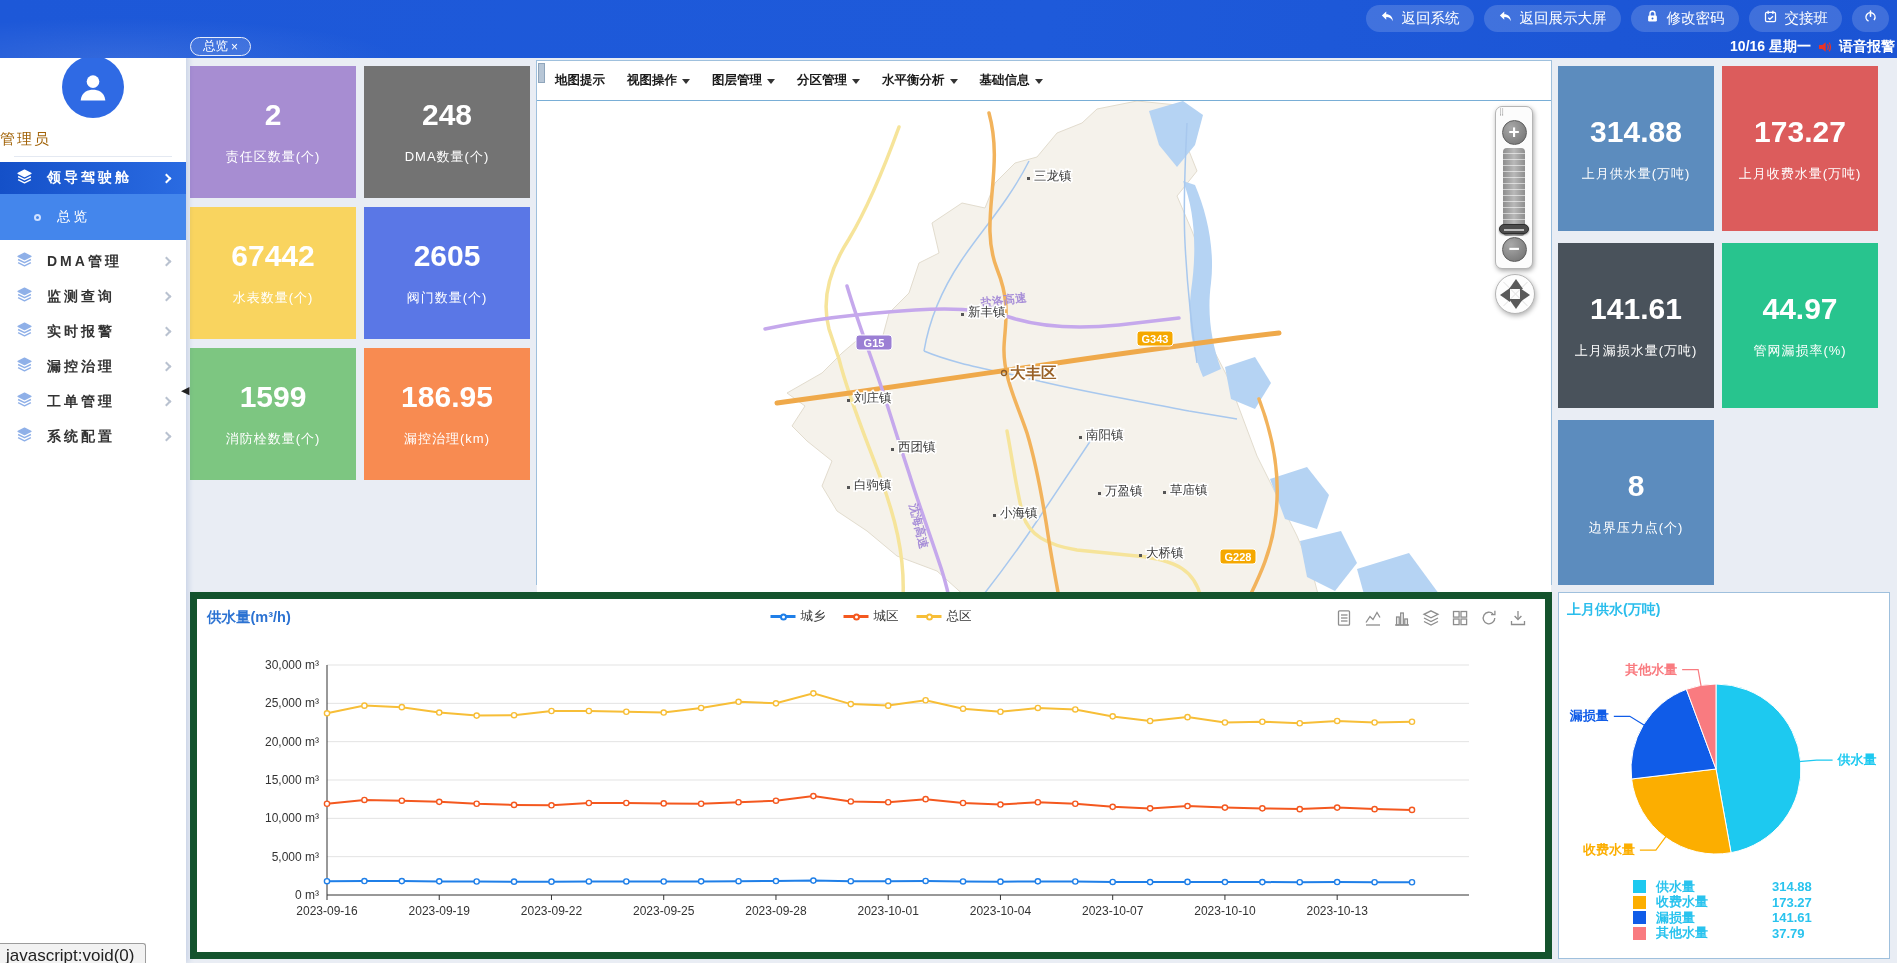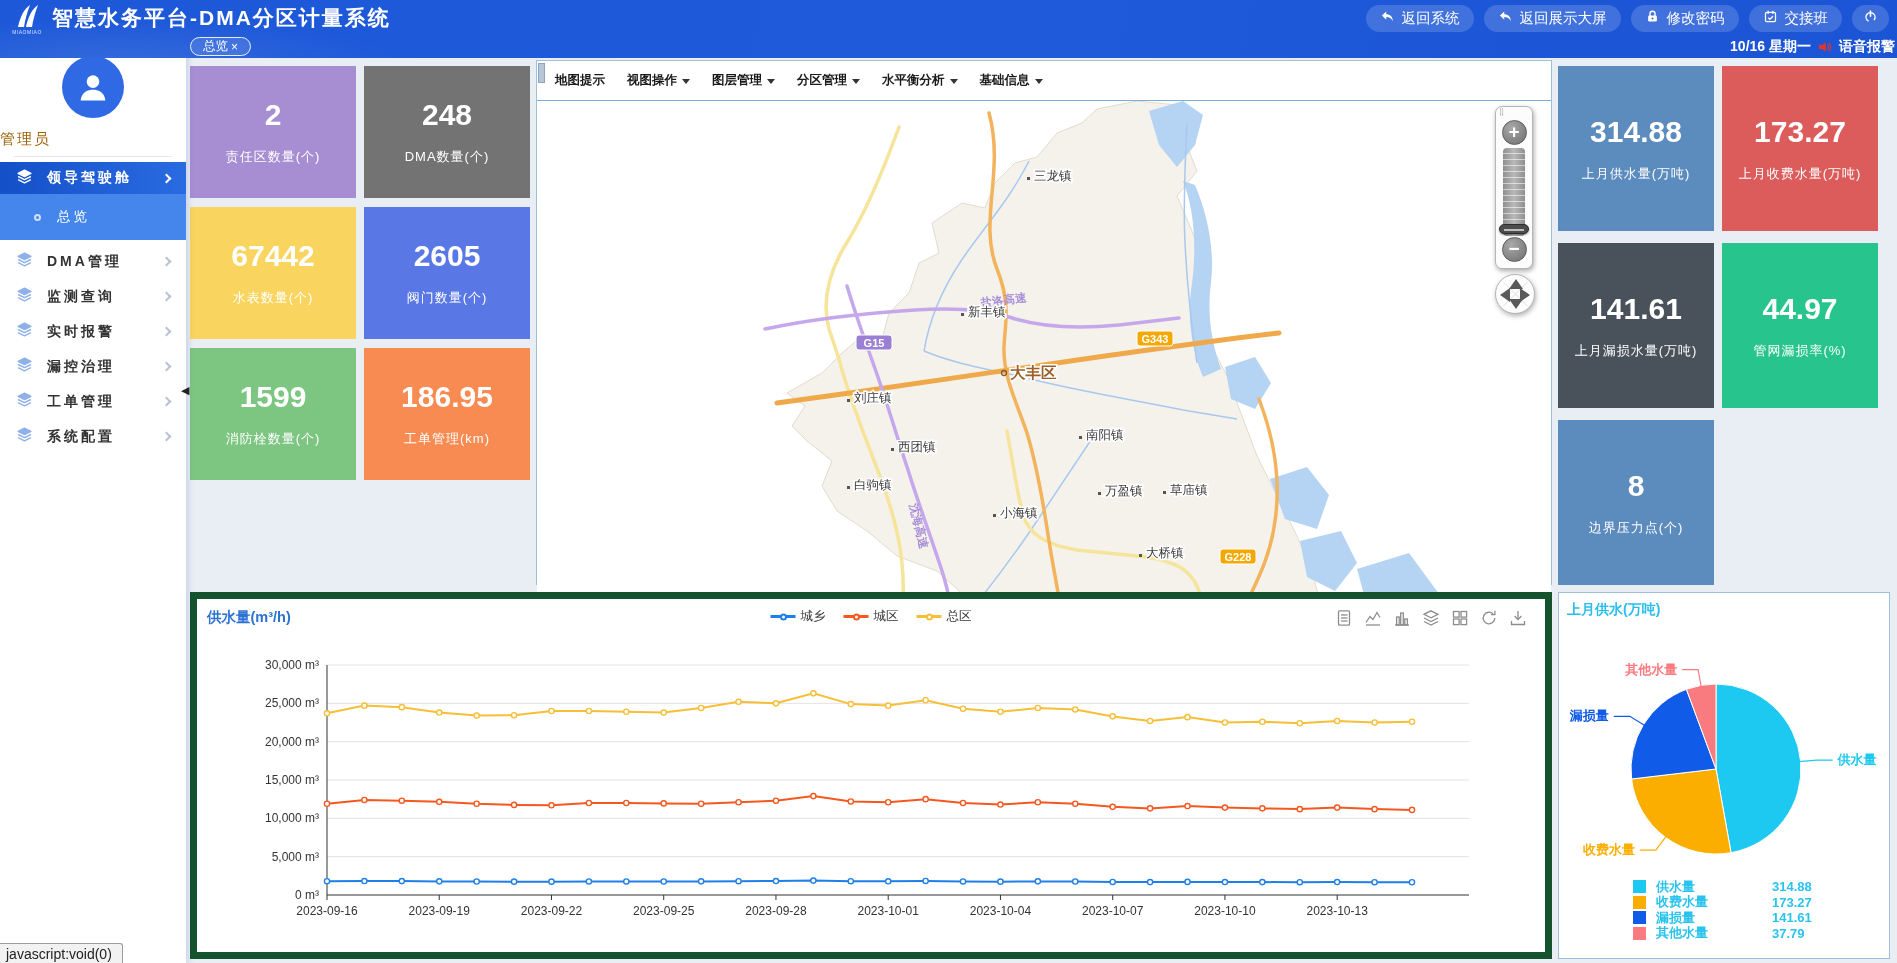--- a/index.html
+++ b/index.html
@@ -138,39 +138,29 @@
   .pie-title { position:absolute; left:8px; top:8px; color:#29bdec; font-size:14px; font-weight:bold; }
   .pie-svg { position:absolute; left:0; top:0; }
   .pie-legend { position:absolute; left:74px; top:286px; width:250px; }
   .pl-row { display:flex; align-items:center; height:15.5px; }
   .pl-sq { width:13px; height:13px; }
   .pl-name { margin-left:10px; width:116px; font-size:13px; font-weight:bold; }
   .pl-val { font-size:13px; font-weight:bold; }
 
   .status-tip { position:absolute; left:0; bottom:0; height:20px; padding:2px 10px 0 6px;
     background:#f2f2f2; border:1px solid #9c9c9c; border-left:none; border-bottom:none;
-    border-radius:0 3px 0 0; font-size:14px; color:#222; z-index:40; }
+    border-radius:0 3px 0 0; font-size:17px; color:#222; z-index:40; }
 </style>
 </head>
 <body>
 
 <div class="app">
 
   <div class="header">
     <div class="header-top">
-      <div class="brand">
-        <span class="logo">
-          <svg viewBox="0 0 34 26" width="34" height="26">
-            <path d="M8 24 C10 14 14 6 20 2 C17 10 15 17 14 24 Z" fill="#fff"></path>
-            <path d="M16 24 C18 14 22 6 28 2 C25 10 23 17 22 24 Z" fill="#fff"></path>
-          </svg>
-          <span class="logo-sub">MIAOMIAO</span>
-        </span>
-        <span class="app-title">智慧水务平台-DMA分区计量系统</span>
-      </div>
       <div class="header-actions" id="header-buttons">
           <div class="hbtn">
             <span><svg viewBox="0 0 24 24">
                 <path d="M10 4 L3 10.5 L10 17 V12.8 C15 12.8 18.2 15 20.5 19.5 C20.5 12 16 8.4 10 8.4 Z" fill="#fff"></path>
               </svg></span>
             <span>返回系统</span>
           </div>
           <div class="hbtn">
             <span><svg viewBox="0 0 24 24">
                 <path d="M10 4 L3 10.5 L10 17 V12.8 C15 12.8 18.2 15 20.5 19.5 C20.5 12 16 8.4 10 8.4 Z" fill="#fff"></path>
@@ -322,21 +312,21 @@
         <div class="stat-card" style="background: rgb(90, 119, 230);">
           <div class="stat-value">2605</div>
           <div class="stat-label">阀门数量(个)</div>
         </div>
         <div class="stat-card" style="background: rgb(125, 198, 129);">
           <div class="stat-value">1599</div>
           <div class="stat-label">消防栓数量(个)</div>
         </div>
         <div class="stat-card" style="background: rgb(248, 139, 81);">
           <div class="stat-value">186.95</div>
-          <div class="stat-label">工单管理(km)</div>
+          <div class="stat-label">漏控治理(km)</div>
         </div>
       </div>
 
     <div class="map-panel">
       <div class="map-toolbar" id="map-toolbar">
         <span class="map-nub"></span>
       <div class="mt-item">
             <span>地图提示</span>
           </div>
           <div class="mt-item">

